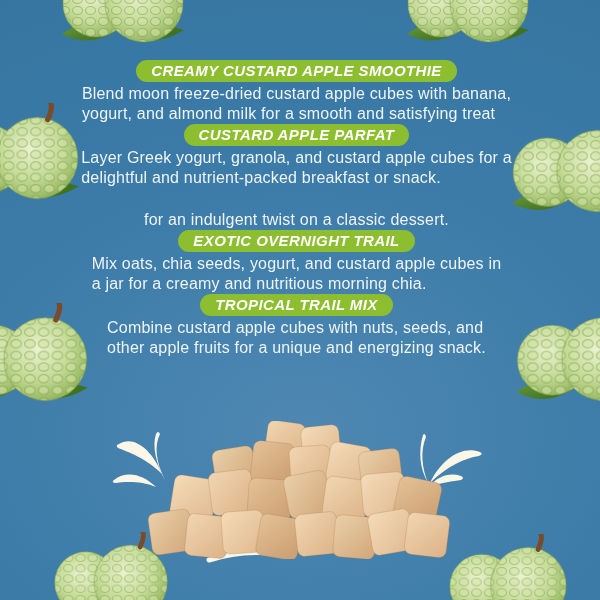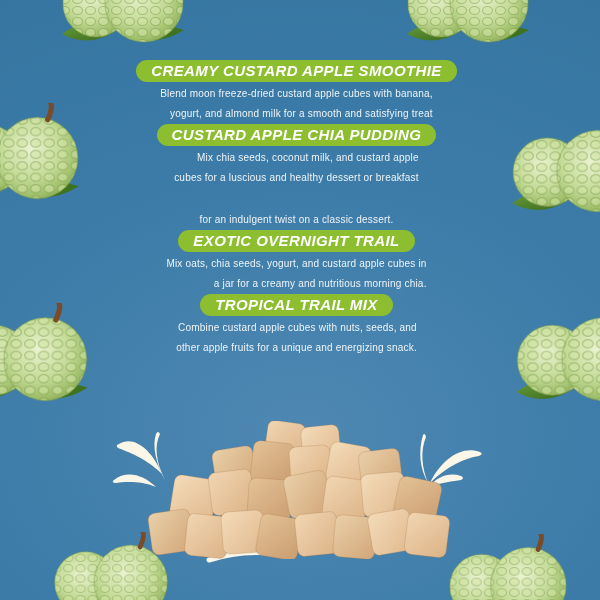--- a/index.html
+++ b/index.html
@@ -25,23 +25,23 @@
     font-weight:700;
     font-size:15px;
     line-height:22px;
     padding:0 15px;
     border-radius:13px;
     letter-spacing:.4px;
     white-space:nowrap;
   }
   .desc{
     margin:2px 0 0 0;
-    text-align:right;
+    text-align:left;
     color:#eef4f7;
-    font-size:10px;
+    font-size:16px;
     line-height:19.5px;
     letter-spacing:.2px;
   }
   
   .fruit{position:absolute;z-index:2;}
   .cubes{position:absolute;left:148px;top:421px;z-index:2;}
   .splash{position:absolute;z-index:2;}
 </style>
 </head>
 <body>
@@ -102,25 +102,25 @@
       <use href="#caPair"></use>
     </svg>
 
   <div class="content">
 
     <div class="section">
       <span class="pill">CREAMY CUSTARD APPLE SMOOTHIE</span>
       <p class="desc"><span>Blend moon freeze-dried custard apple cubes with banana,</span><br><span>yogurt, and almond milk for a smooth and satisfying treat</span></p>
     </div>
 
+    <div class="section">
+      <span class="pill">CUSTARD APPLE PARFAT</span>
+      <p class="desc"><span>Layer Greek yogurt, granola, and custard apple cubes for a</span><br><span>delightful and nutrient-packed breakfast or snack.</span></p>
+    </div>
 
-    <div class="section">
-      <span class="pill">CUSTARD APPLE CHIA PUDDING</span>
-      <p class="desc"><span>Mix chia seeds, coconut milk, and custard apple</span><br><span>cubes for a luscious and healthy dessert or breakfast</span></p>
-    </div>
 
     <div class="section">
       <p class="desc"><br><span>for an indulgent twist on a classic dessert.</span></p>
     </div>
 
     <div class="section">
       <span class="pill">EXOTIC OVERNIGHT TRAIL</span>
       <p class="desc"><span>Mix oats, chia seeds, yogurt, and custard apple cubes in</span><br><span>a jar for a creamy and nutritious morning chia.</span></p>
     </div>
 

